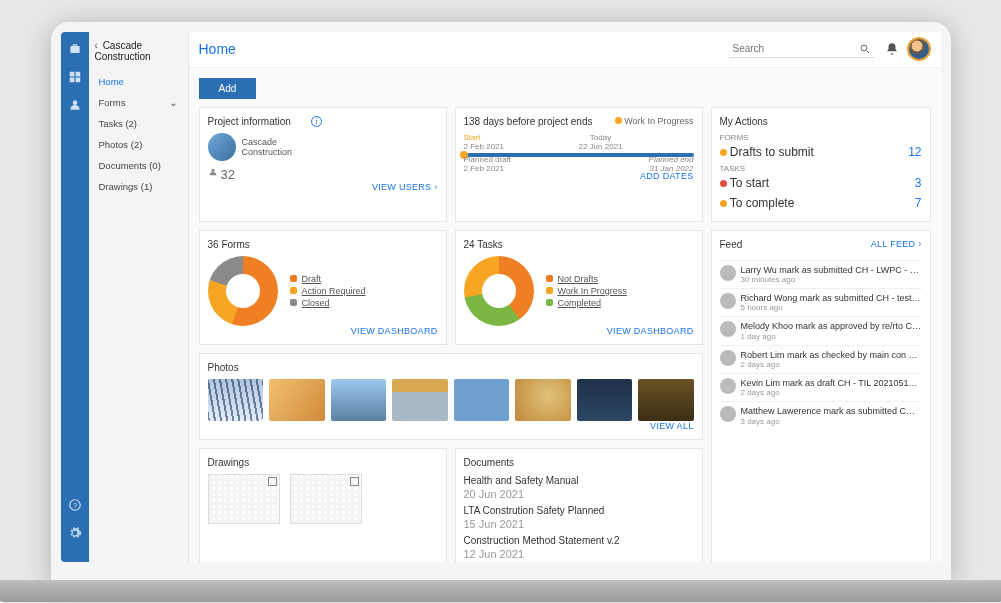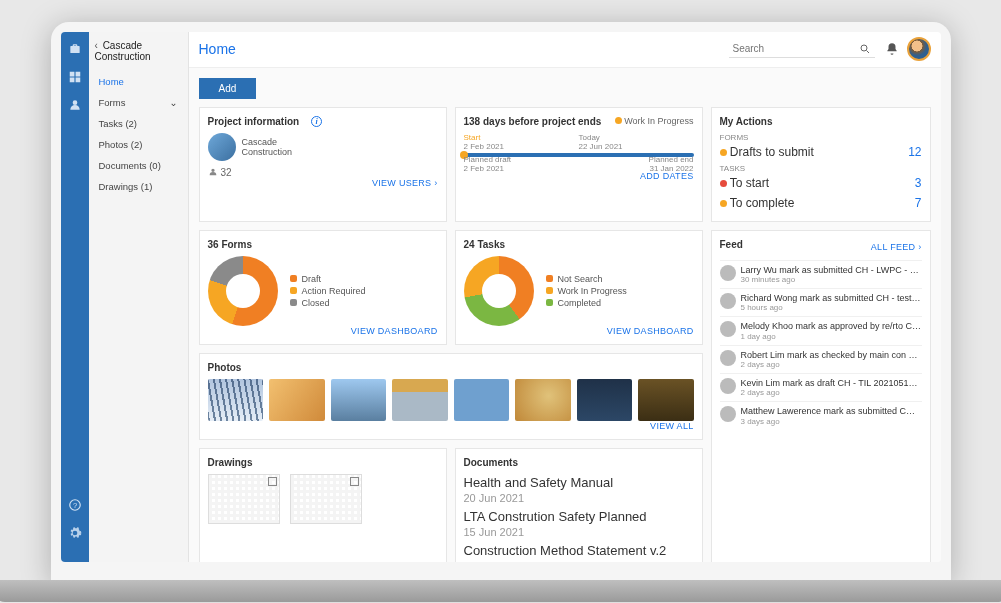--- a/index.html
+++ b/index.html
@@ -20,76 +20,76 @@
 .topbar { height:36px; display:flex; align-items:center; padding:0 10px; border-bottom:1px solid #eee; }
 .topbar h1 { font-size:14px; color:#1a73e8; font-weight:500; flex:1; }
 .search { display:flex; align-items:center; gap:6px; color:#777; font-size:10px; border-bottom:1px solid #ddd; padding:2px 4px; margin-right:10px; }
 .search input { border:none; outline:none; font-size:10px; width:120px; color:#555; background:transparent; }
 .bell { width:14px; height:14px; fill:#555; margin-right:8px; }
 .avatar { width:24px; height:24px; border-radius:50%; background: radial-gradient(circle at 40% 35%, #f2c08a 30%, #795b3b 32%, #2f5f8f 55%); border:2px solid #eaa23a; }
 .content { flex:1; overflow:auto; padding:10px; display:grid; grid-template-columns: 1fr 1fr 220px; grid-auto-rows:min-content; gap:8px; background:#fafafa; }
 .addbtn { grid-column:1 / span 3; }
 .addbtn button { background:#2b6fb3; color:#fff; border:none; padding:5px 20px; font-size:10px; cursor:pointer; }
 .card { background:#fff; border:1px solid #e6e6e6; padding:8px; }
-.card h3 { font-size:10px; font-weight:700; margin-bottom:6px; display:flex; align-items:center; gap:12px; }
+.card h3 { font-size:10px; font-weight:400; margin-bottom:6px; display:flex; align-items:center; gap:20px; }
 .link { color:#1a73e8; text-align:right; font-size:9px; text-transform:uppercase; letter-spacing:.3px; cursor:pointer; }
 .projinfo { display:flex; gap:6px; align-items:center; }
 .plogo { width:28px; height:28px; border-radius:50%; background:linear-gradient(135deg,#6ea8d9,#3b6fa0); }
-.users { color:#666; font-size:10px; margin-top:6px; display:flex; align-items:flex-start; gap:3px; }
+.users { color:#666; font-size:13px; margin-top:6px; display:flex; align-items:flex-start; gap:3px; }
 .timeline { position:relative; padding:4px 0 14px 0; }
 .timeline-bar { height:4px; background:#2b6fb3; border-radius:2px; margin-top:16px; position:relative; }
 .timeline-bar::before { content:""; position:absolute; left:-4px; top:-2px; width:8px;height:8px;border-radius:50%; background:#f6a623; }
 .tl-label { position:absolute; font-size:8px; color:#888; }
 .tl-start { left:0; top:0; }
-.tl-today { left:50%; top:0; }
+.tl-today { left:50%; top:0;text-align:center; }
 .tl-pstart { left:0; bottom:-2px; }
-.tl-pend { right:0; bottom:-2px; text-align:right; }
+.tl-pend { right:0; bottom:-2px; text-align:right;font-style:italic; }
 .status { font-size:9px; color:#666; }
 .dot { display:inline-block; width:7px; height:7px; border-radius:2px; }
 .dot.round { border-radius:50%; }
 .dot.y { background:#f6a623; }
 .dot.o { background:#f07f23; }
 .dot.g { background:#7bb742; }
 .dot.r { background:#e64b3c; }
 .dot.gr { background:#8a8a8a; }
 .actions-row { display:flex; justify-content:space-between; padding:3px 0; font-size:12px; }
 .actions-row .num { color:#1a73e8; font-weight:500; }
 .sect-lbl { font-size:8px; color:#888; text-transform:uppercase; margin-top:2px; }
 .donut { width:70px; height:70px; border-radius:50%; position:relative; }
 .donut::after { content:""; position:absolute; inset:18px; background:#fff; border-radius:50%; }
 .donut.forms { background: conic-gradient(#f07f23 0 55%, #f6a623 55% 80%, #8a8a8a 80% 100%); }
 .donut.tasks { background: conic-gradient(#f07f23 0 40%, #7bb742 40% 72%, #f6a623 72% 100%); }
 .chartbox { display:flex; gap:12px; align-items:center; }
-.legend { list-style:none; font-size:9px; color:#555; }
+.legend { list-style:none; font-size:9px; color:#555;text-decoration:underline; }
 .legend li { display:flex; align-items:center; gap:5px; padding:1px 0; }
 .photos { grid-column:1 / span 2; }
 .thumbs { display:flex; gap:6px; margin-top:4px; }
 .thumb { width:60px; height:42px; background:#88a; border-radius:2px; }
 .t1{background:linear-gradient(#b0c4de,#e6eef7),repeating-linear-gradient(80deg,#7a8fa6 0 2px,transparent 2px 6px);background-blend-mode:multiply;}
 .t2{background:linear-gradient(125deg,#f2c070,#d08a3a);}
 .t3{background:linear-gradient(#9ec8ef,#5a7fa0);}
 .t4{background:linear-gradient(#d8a850 30%,#aab9c6 30%);}
 .t5{background:#6fa0cf;}
 .t6{background:radial-gradient(circle at 60% 40%,#e0c27a,#c08838);}
 .t7{background:linear-gradient(#1f3148,#2c4766);}
 .t8{background:linear-gradient(#6a5225,#3b2e14);}
 .feed { grid-row: span 3; }
-.feed-head { display:flex; justify-content:space-between; align-items:center; margin-bottom:4px; }
+.feed-head { display:flex; justify-content:space-between; align-items:flex-start; margin-bottom:4px; }
 .feed-item { display:flex; gap:5px; padding:4px 0; border-top:1px solid #f0f0f0; }
 .feed-item .av { width:16px; height:16px; border-radius:50%; background:#bbb; flex-shrink:0; }
 .feed-item .txt { font-size:9px; color:#333; line-height:1.15; white-space:nowrap; overflow:hidden; text-overflow:ellipsis; }
 .feed-item .time { font-size:8px; color:#999; }
 .drawings { grid-column:1; }
 .documents { grid-column:2; }
 .draw-thumbs { display:flex; gap:10px; margin-top:6px; }
 .draw { width:72px; height:50px; border:1px solid #ddd; background:
   repeating-linear-gradient(0deg,#f4f4f4 0 3px,transparent 3px 6px),
   repeating-linear-gradient(90deg,#f4f4f4 0 3px,transparent 3px 6px); position:relative; }
 .draw .chk { position:absolute; top:2px; right:2px; width:9px;height:9px;border:1px solid #888; }
-.doclist div { font-size:13px; color:#333; padding:1px 0; }
+.doclist div { font-size:10px; color:#333; padding:1px 0; }
 .doclist .date { font-size:11px; color:#999; margin-bottom:3px; }
 .info-icon { width:11px;height:11px;border:1px solid #1a73e8;border-radius:50%;color:#1a73e8;font-size:8px;line-height:9px;text-align:center;font-style:italic;font-family:serif; }
 </style>
 </head>
 <body>
 
 <div class="laptop">
     <div class="screen">
 
   <div class="rail">
@@ -233,21 +233,21 @@
         <div class="link">VIEW DASHBOARD</div>
       </div>
 
       <div class="card">
         <h3>24 Tasks</h3>
         <div class="chartbox">
           <div class="donut tasks"></div>
           <ul class="legend">
             <li>
                   <span class="dot o"></span>
-                  <span>Not Search</span>
+                  <span>Not Drafts</span>
                 </li>
             <li>
                   <span class="dot y"></span>
                   <span>Work In Progress</span>
                 </li>
             <li>
                   <span class="dot g"></span>
                   <span>Completed</span>
                 </li>
           </ul>

